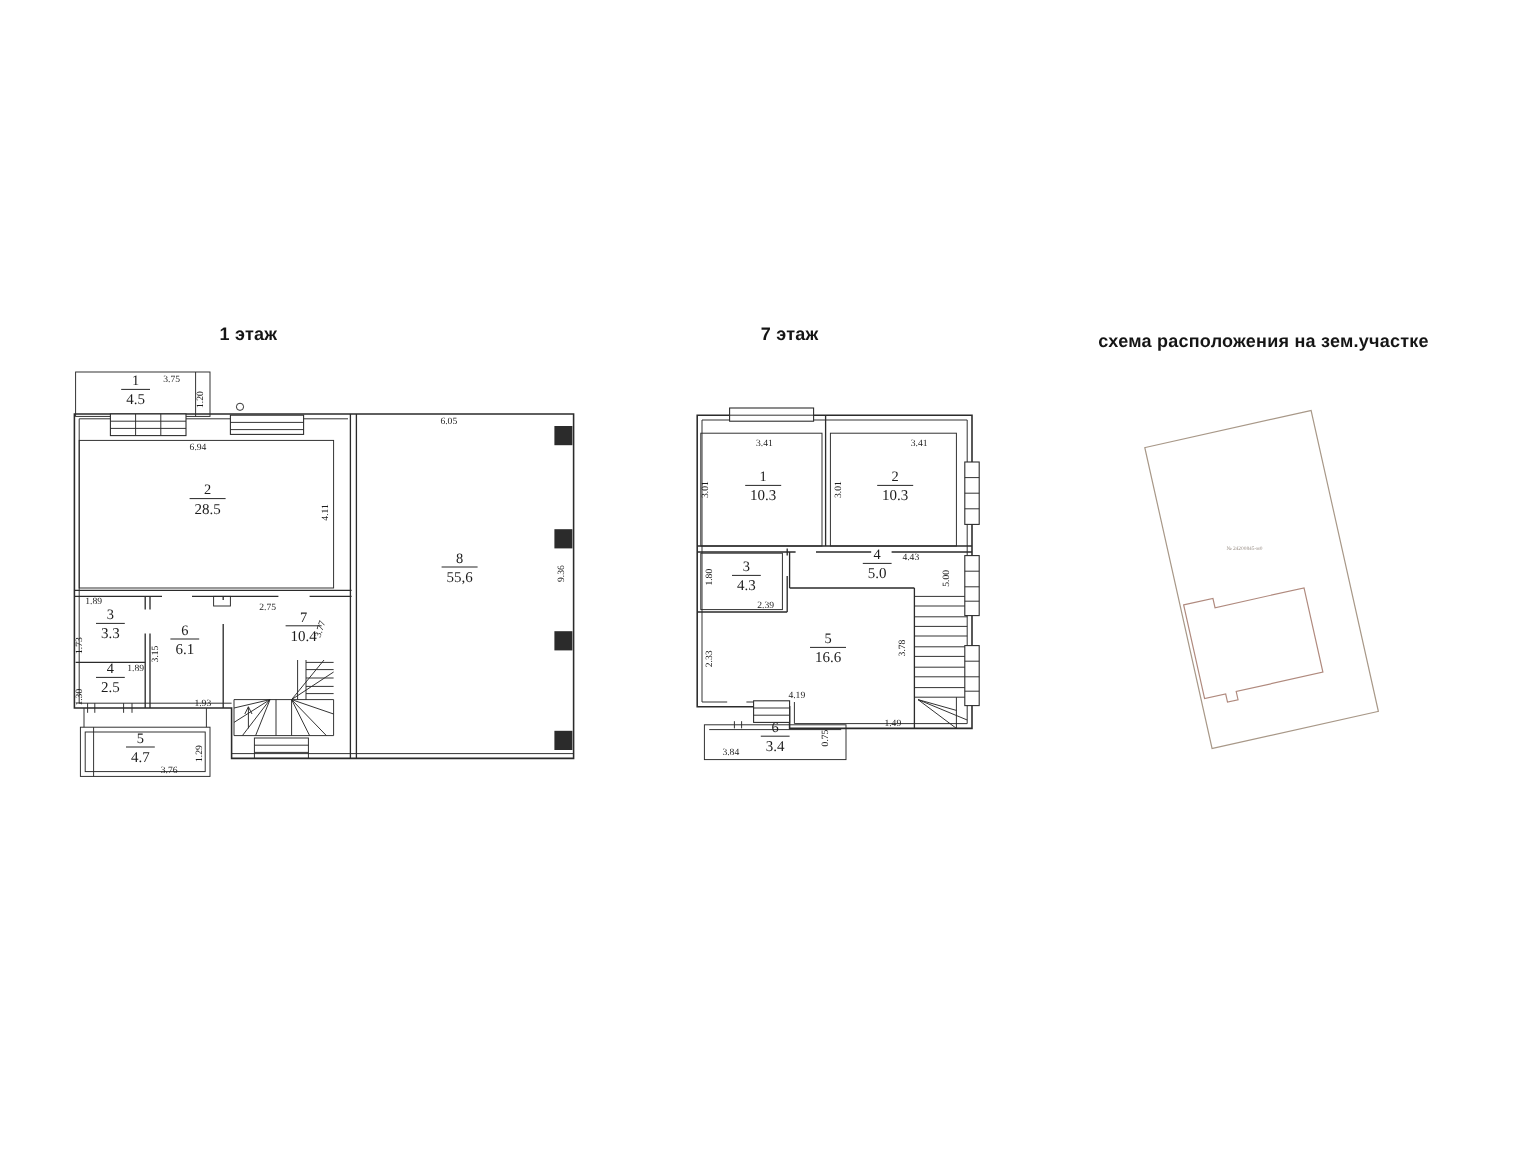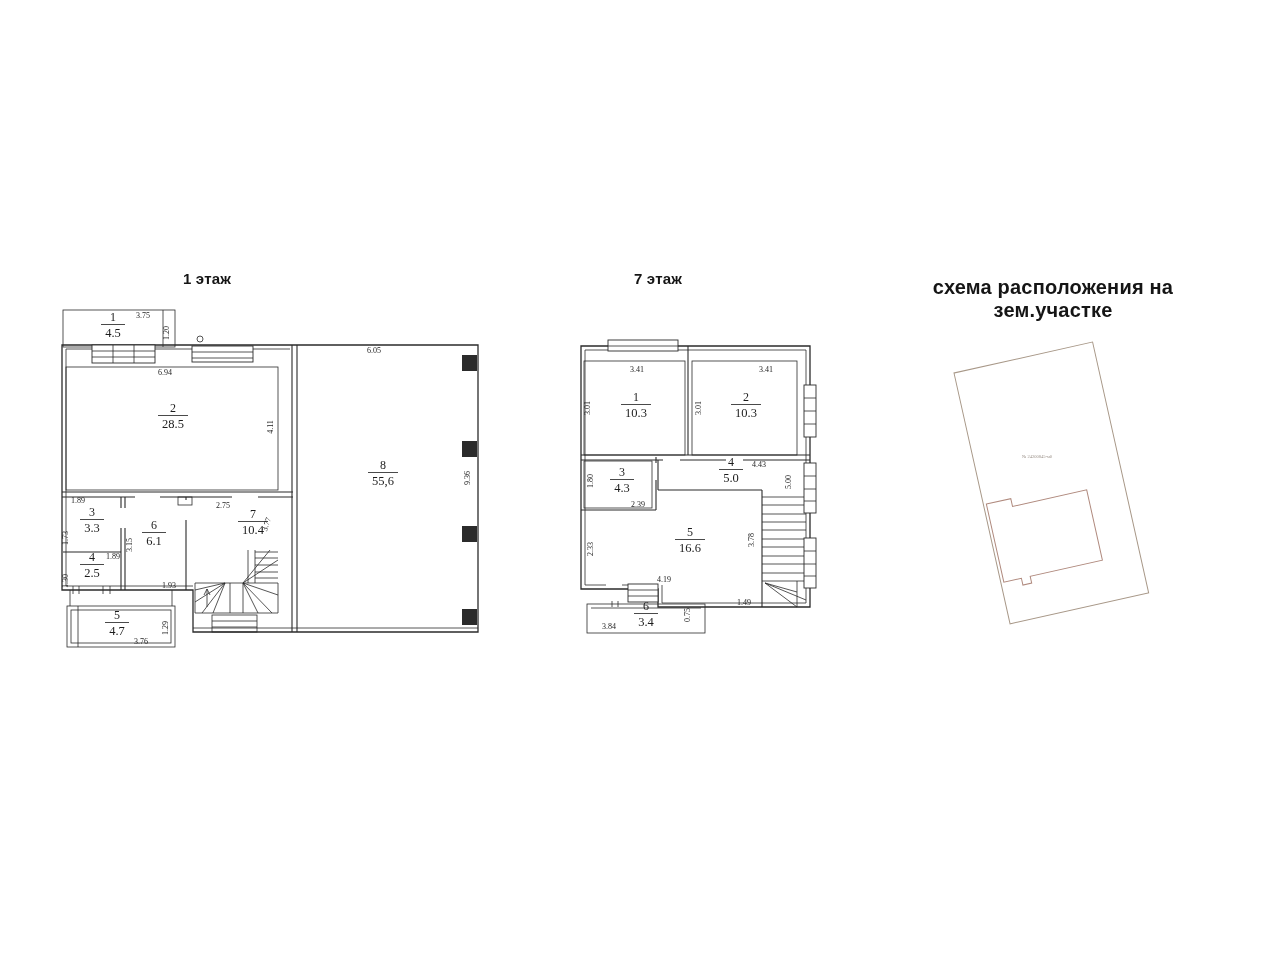--- a/index.html
+++ b/index.html
@@ -2,21 +2,21 @@
 <html style="--line: #2b2b2b; --ink: #1c1c1c; --plot: #a89888; --fp: #b08a7e;"><head>
 <meta charset="utf-8">
 <style>
   html,body{margin:0;padding:0;background:#fff;}
   #canvas{position:relative;width:1280px;height:960px;background:#ffffff;overflow:hidden;
           font-family:"Liberation Sans",sans-serif;}
   .title{position:absolute;font-weight:bold;font-size:15px;color:#151515;text-align:center;
          letter-spacing:0.2px;}
   #t1{left:147px;top:270px;width:120px;}
   #t2{left:598px;top:270px;width:120px;}
-  #t3{left:908px;top:276px;width:290px;font-size:20px;}
+  #t3{left:908px;top:276px;width:290px;font-size:15px;}
   svg{position:absolute;left:0;top:0;}
   .wall{stroke:var(--line);stroke-width:1.3;fill:none;}
   .wall2{stroke:var(--line);stroke-width:1.1;fill:none;}
   .thin{stroke:var(--line);stroke-width:0.8;fill:none;}
   .winfill{stroke:var(--line);stroke-width:0.9;fill:#ffffff;}
   .col{fill:var(--line);stroke:none;}
   .plot{stroke:var(--plot);stroke-width:1;fill:none;}
   .fp{stroke:var(--fp);stroke-width:1;fill:none;}
   .dim{font-family:"Liberation Serif",serif;font-size:8px;fill:var(--ink);}
   .rnum{font-family:"Liberation Serif",serif;font-size:12px;fill:var(--ink);}

